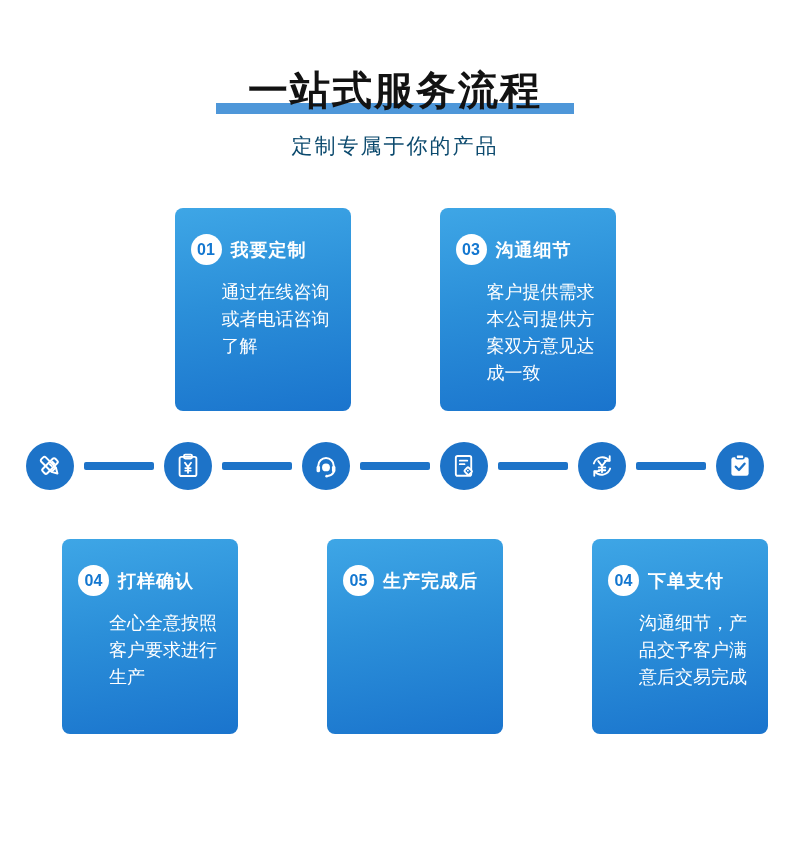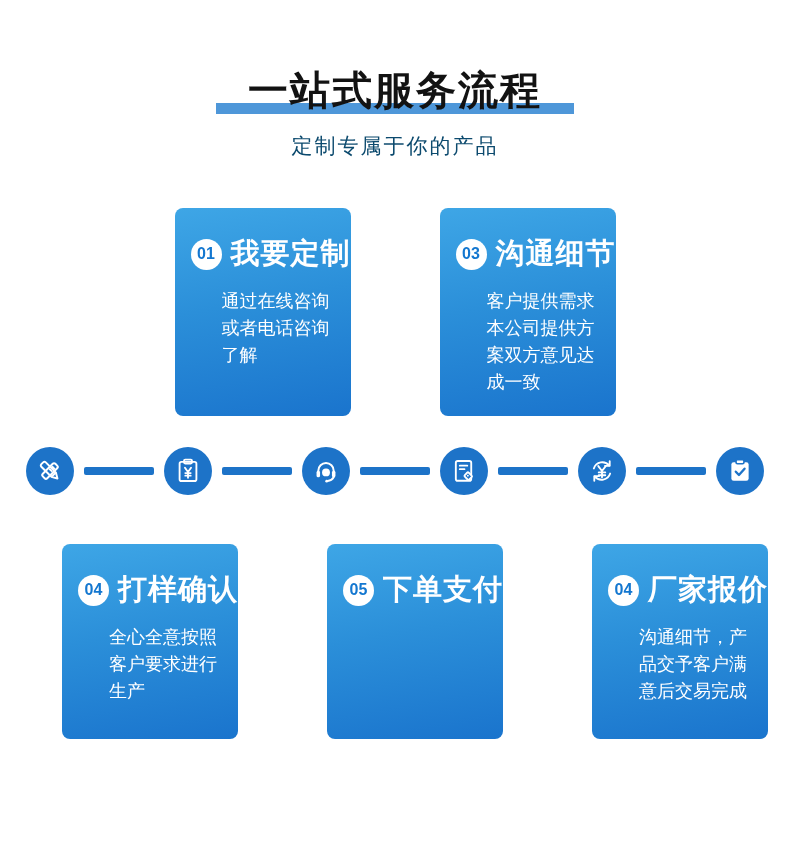--- a/index.html
+++ b/index.html
@@ -37,21 +37,21 @@
     color:#fff;
   }
   .row1 .card{min-height:203px;}
   .row2 .card{min-height:195px;}
   .card-head{display:flex;align-items:center;gap:9px;}
   .badge{
     flex:0 0 auto;width:31px;height:31px;border-radius:50%;
     background:#fff;color:#1377d0;font-weight:bold;font-size:16px;
     display:flex;align-items:center;justify-content:center;
   }
-  .card-title{font-size:29px;font-weight:bold;letter-spacing:1px;white-space:nowrap;}
+  .card-title{font-size:18px;font-weight:bold;letter-spacing:1px;white-space:nowrap;}
   .card-desc{
     margin:14px 0 0 31px;width:115px;
     font-size:18px;line-height:27px;
     word-break:break-all;text-align:left;
   }
 
   
   .icon-row{
     margin-top:31px;
     display:flex;align-items:center;justify-content:center;gap:10px;
@@ -174,25 +174,25 @@
     <div class="card">
       <div class="card-head">
         <span class="badge">04</span>
         <span class="card-title">打样确认</span>
       </div>
       <p class="card-desc">全心全意按照客户要求进行生产</p>
     </div>
     <div class="card">
       <div class="card-head">
         <span class="badge">05</span>
-        <span class="card-title">下单支付</span>
+        <span class="card-title">生产完成后</span>
       </div>
     </div>
     <div class="card">
       <div class="card-head">
         <span class="badge">04</span>
-        <span class="card-title">厂家报价</span>
+        <span class="card-title">下单支付</span>
       </div>
       <p class="card-desc">沟通细节，产品交予客户满意后交易完成</p>
     </div>
   </div>
 
 </div>
 
 </body></html>

